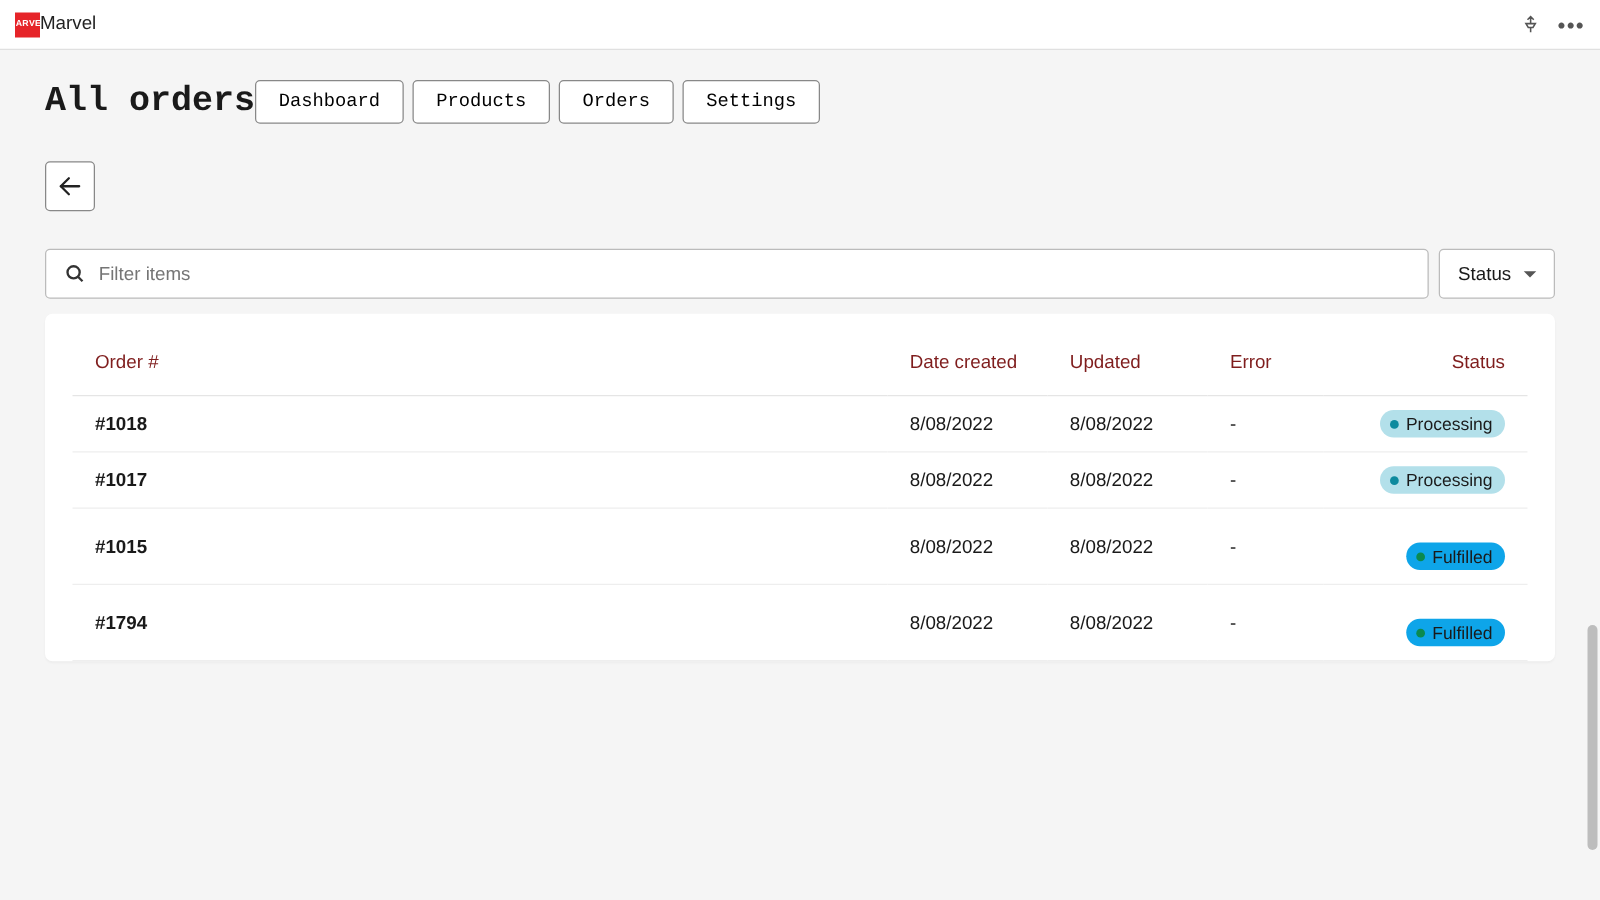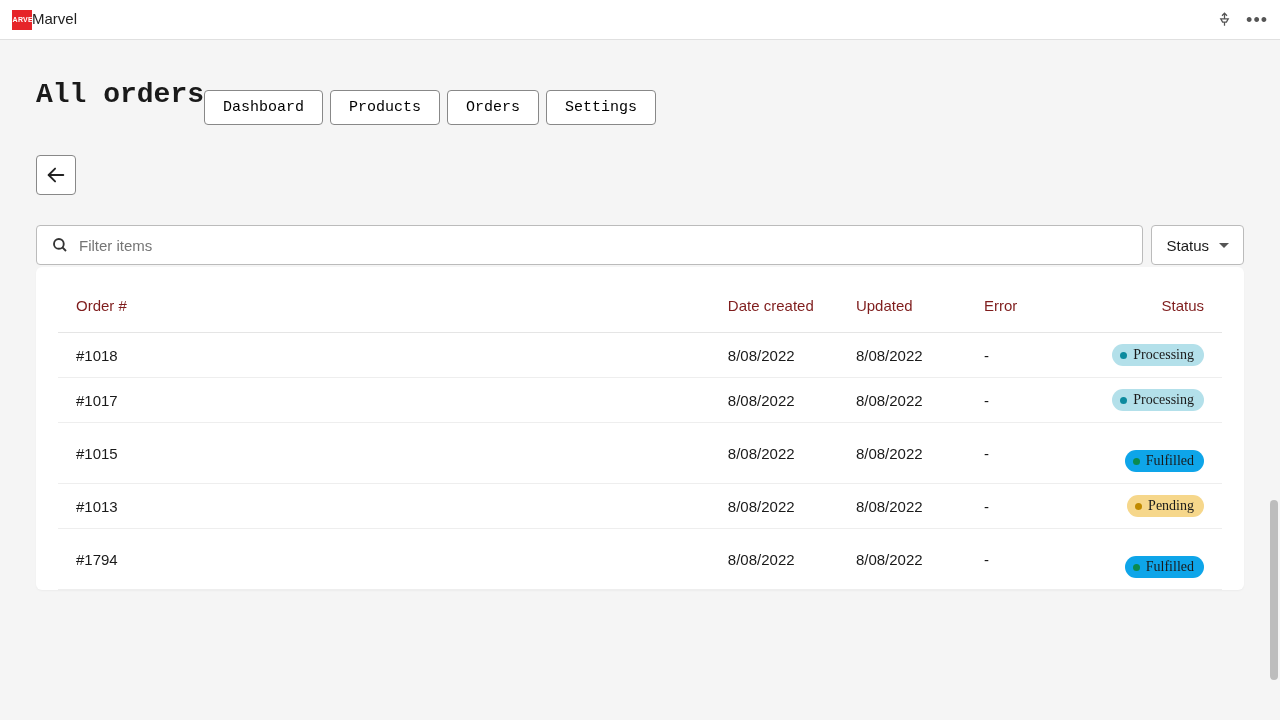--- a/index.html
+++ b/index.html
@@ -50,38 +50,37 @@
   .page-title { font-size: 28px; font-weight: 700; }
   .nav-tabs { display: flex; gap: 7px; }
   .nav-btn {
     background: #fff;
     border: 1px solid #888;
     border-radius: 4px;
     padding: 8px 18px;
     font-size: 15px;
     cursor: pointer;
     font-family: inherit;
-    margin-top: 26px;
   }
 
   .back-btn {
     width: 40px; height: 40px;
     background: #fff;
     border: 1px solid #888;
     border-radius: 4px;
     display: flex; align-items: center; justify-content: center;
     cursor: pointer;
     margin-bottom: 30px;
   }
   .back-btn svg { width: 22px; height: 22px; }
 
   .filter-row {
     display: flex;
     gap: 8px;
-    margin-bottom: 2px;
+    margin-bottom: 12px;
   }
   .search-wrap {
     flex: 1;
     position: relative;
     background: #fff;
     border: 1px solid #bbb;
     border-radius: 4px;
     display: flex;
     align-items: center;
     padding: 0 14px;
@@ -129,35 +128,34 @@
     color: #7f1d1d;
     padding: 10px 18px 18px 18px;
     border-bottom: 1px solid #e5e5e5;
   }
   th.col-status, td.col-status { text-align: right; }
   td {
     padding: 11px 18px;
     border-bottom: 1px solid #eee;
     font-size: 15px;
   }
-  .order-id { font-weight: 400; }
+  .order-id { font-weight: 700; }
   .col-order { width: 56%; }
   .col-created { width: 11%; }
   .col-updated { width: 11%; }
   .col-error { width: 8%; }
   .col-status { width: 14%; }
 
   .badge {
     display: inline-flex;
     align-items: center;
     gap: 6px;
     padding: 3px 10px 3px 8px;
     border-radius: 12px;
     font-size: 14px;
-    font-family: Liberation Serif, serif;
   }
   .badge-dot { width: 7px; height: 7px; border-radius: 50%; }
   .badge-processing { background: #b3e0ea; }
   .badge-processing .badge-dot { background: #0d8a9e; }
   .badge-fulfilled { background: #0ea5e9; margin-top: 16px; }
   .badge-fulfilled .badge-dot { background: #0b8a4f; }
   .badge-pending { background: #f6d78b; }
   .badge-pending .badge-dot { background: #c08a00; }
 
   .scroll-thumb {
@@ -257,30 +255,20 @@
             <td class="col-order"><span class="order-id">#1015</span></td>
             <td class="col-created">8/08/2022</td>
             <td class="col-updated">8/08/2022</td>
             <td class="col-error">-</td>
             <td class="col-status"><span class="badge badge-fulfilled">
                 <span class="badge-dot"></span>
                 <span>Fulfilled</span>
               </span></td>
           </tr>
           <tr>
-            <td class="col-order"><span class="order-id">#1013</span></td>
-            <td class="col-created">8/08/2022</td>
-            <td class="col-updated">8/08/2022</td>
-            <td class="col-error">-</td>
-            <td class="col-status"><span class="badge badge-pending">
-                <span class="badge-dot"></span>
-                <span>Pending</span>
-              </span></td>
-          </tr>
-          <tr>
             <td class="col-order"><span class="order-id">#1794</span></td>
             <td class="col-created">8/08/2022</td>
             <td class="col-updated">8/08/2022</td>
             <td class="col-error">-</td>
             <td class="col-status"><span class="badge badge-fulfilled">
                 <span class="badge-dot"></span>
                 <span>Fulfilled</span>
               </span></td>
           </tr>
         </tbody>

